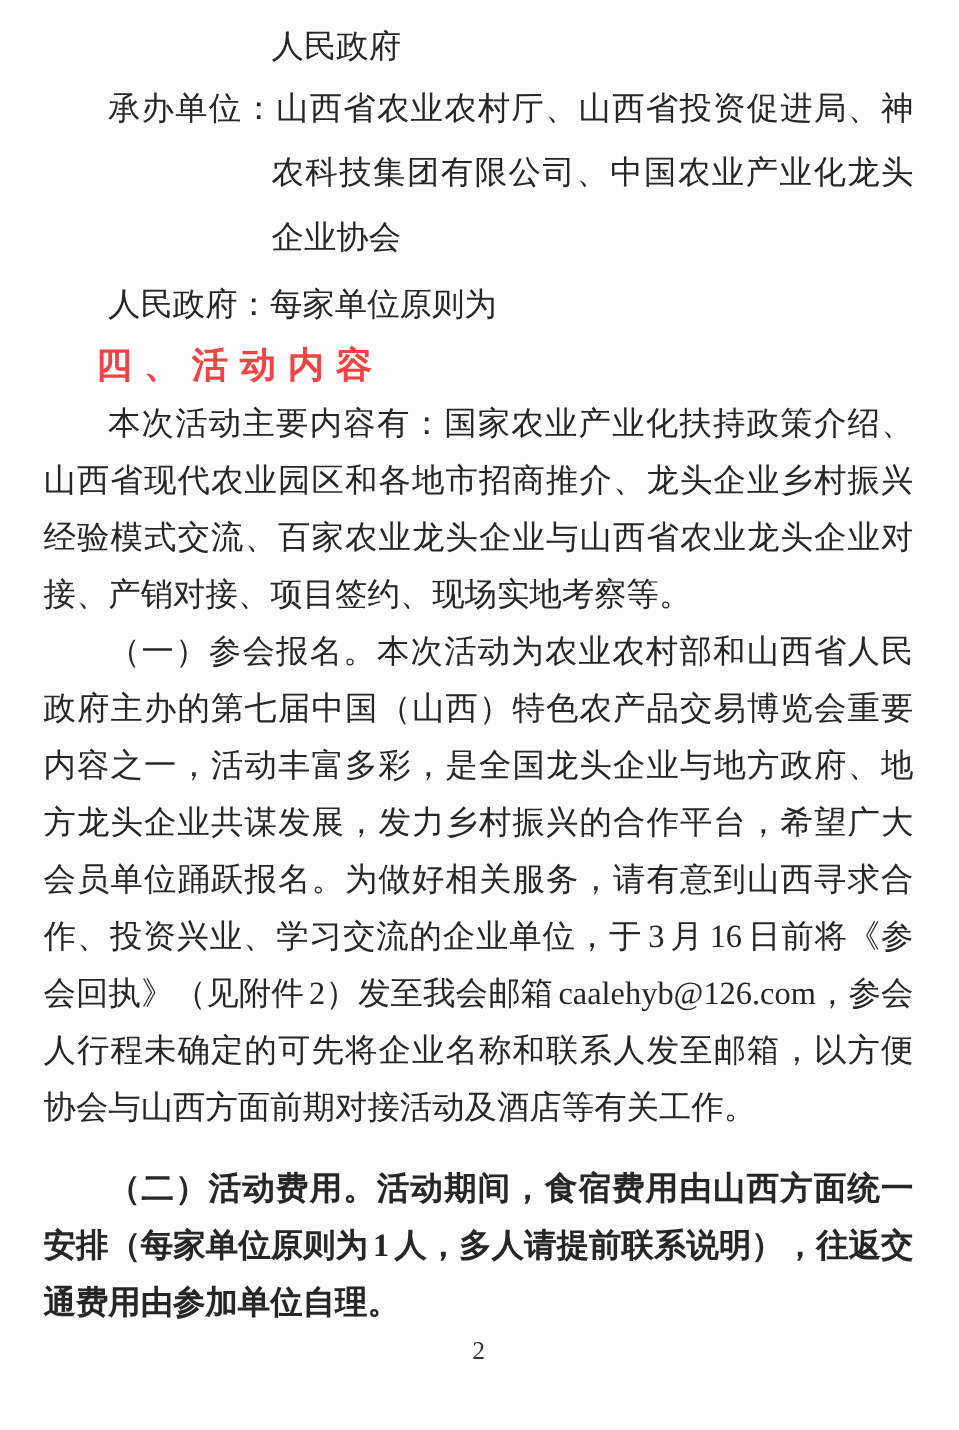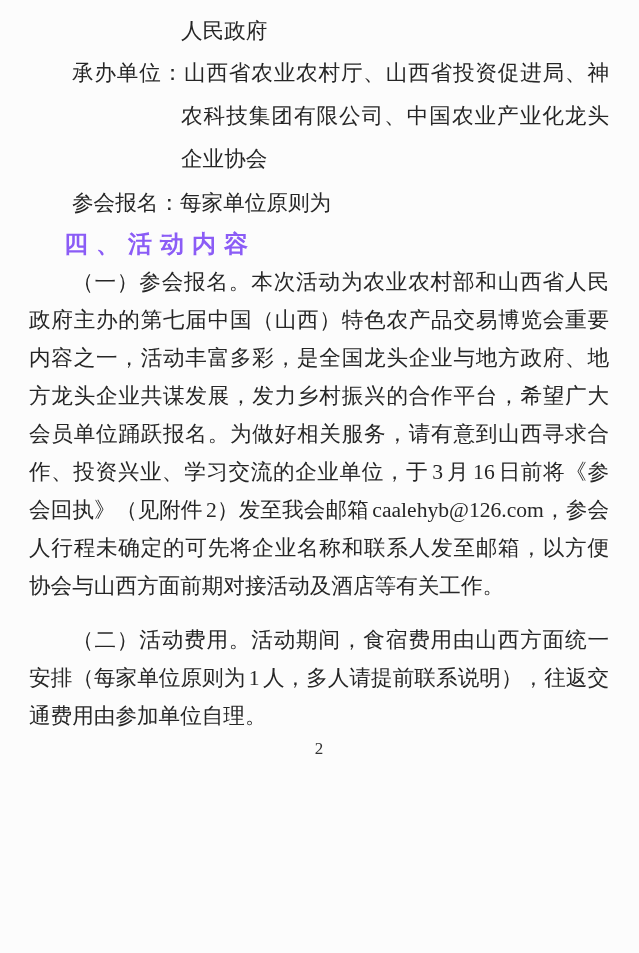--- a/index.html
+++ b/index.html
@@ -22,59 +22,60 @@
     text-indent: -109px;
     text-align: justify;
     text-justify: inter-character;
     font-family: Liberation Mono, monospace;
   }
   .org-line { text-indent: 43px; }
   .sec-heading {
     font-family: "Liberation Sans", "DejaVu Sans", sans-serif;
     font-size: 24px;
     font-weight: bold;
-    color: #8b5cf6;
+    color: #ef4444;
     line-height: 38px;
     margin: 0;
     text-indent: 35px;
     letter-spacing: 8px;
   }
   .body-para {
     margin: 0;
     line-height: 38px;
     text-align: justify;
     text-justify: inter-character;
     text-indent: 43px;
     word-spacing: -2px;
   }
-  .para-fees { margin-top: 16px; }
+  .para-fees { margin-top: 16px; font-weight: bold; }
   .page-number {
     margin-top: 2px;
     line-height: 24px;
     font-size: 17px;
     color: #333333;
     text-align: center;
     letter-spacing: 0;
   }
 </style>
 </head>
 <body>
 
 <div class="page">
 
   <div class="block-a">
     <div class="cont-line">人民政府</div>
 
     <div class="org-hang"><span>承办单位：</span><span>山西省农业农村厅、山西省投资促进局、神农科技集团有限公司、中国农业产业化龙头企业协会</span></div>
 
-    <div class="org-line"><span>参会报名：</span><span>每家单位原则为</span></div>
+    <div class="org-line"><span>人民政府：</span><span>每家单位原则为</span></div>
   </div>
 
   <h2 class="sec-heading">四、活动内容</h2>
 
+  <p class="body-para">本次活动主要内容有：国家农业产业化扶持政策介绍、山西省现代农业园区和各地市招商推介、龙头企业乡村振兴经验模式交流、百家农业龙头企业与山西省农业龙头企业对接、产销对接、项目签约、现场实地考察等。</p>
 
 
   <p class="body-para">（一）参会报名。本次活动为农业农村部和山西省人民政府主办的第七届中国（山西）特色农产品交易博览会重要内容之一，活动丰富多彩，是全国龙头企业与地方政府、地方龙头企业共谋发展，发力乡村振兴的合作平台，希望广大会员单位踊跃报名。为做好相关服务，请有意到山西寻求合作、投资兴业、学习交流的企业单位，于 3 月 16 日前将《参会回执》（见附件 2）发至我会邮箱 caalehyb@126.com，参会人行程未确定的可先将企业名称和联系人发至邮箱，以方便协会与山西方面前期对接活动及酒店等有关工作。</p>
 
   <p class="body-para para-fees">（二）活动费用。活动期间，食宿费用由山西方面统一安排（每家单位原则为 1 人，多人请提前联系说明），往返交通费用由参加单位自理。</p>
 
   <div class="page-number">2</div>
 
 </div>
 

